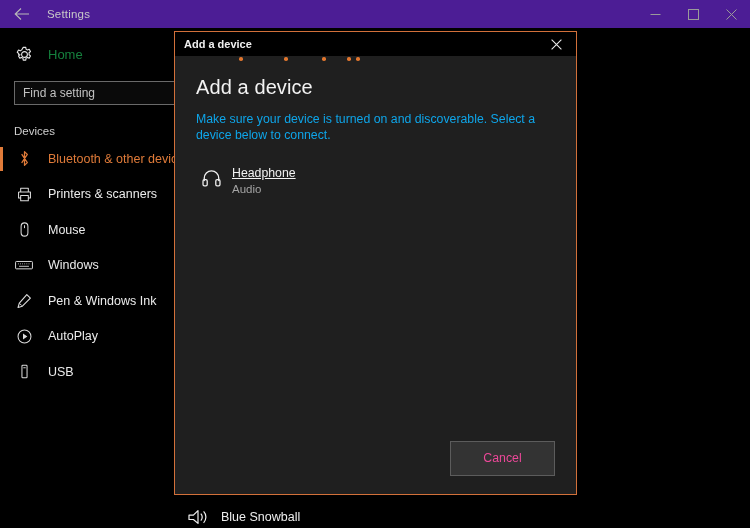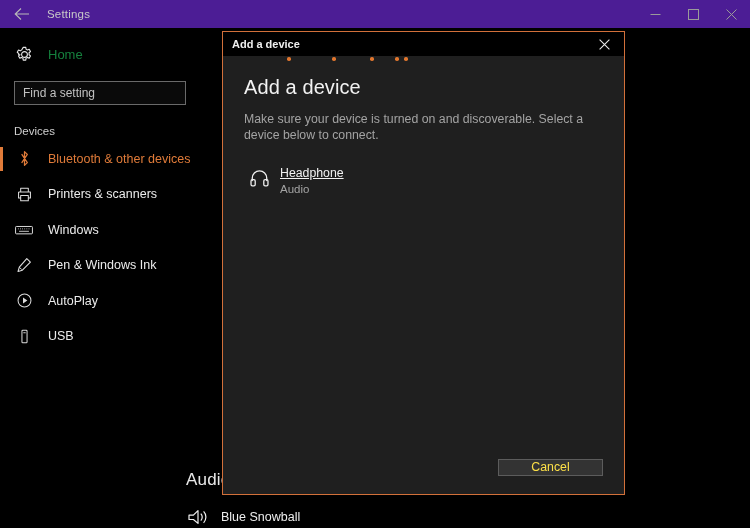--- a/index.html
+++ b/index.html
@@ -166,21 +166,20 @@
   
   #dialog {
     position: absolute;
     left: 174px; top: 31px;
     width: 403px;
     height: 464px;
     background: #1f1f1f;
     border: 1px solid #d2703a;
     display: flex;
     flex-direction: column;
-    margin-left: 48px;
   }
   #dlg-titlebar {
     position: relative;
     height: 24px;
     background: #000000;
     display: flex;
     align-items: center;
     flex: 0 0 24px;
   }
   #dlg-title {
@@ -221,21 +220,21 @@
   #dlg-heading {
     font-size: 20px;
     color: #f2f2f2;
     font-weight: normal;
     letter-spacing: .1px;
   }
   #dlg-desc {
     margin-top: 13px;
     font-size: 12.3px;
     line-height: 15.5px;
-    color: #a3a3a3;
+    color: #0ea5e9;
     max-width: 372px;
   }
 
   #device-list { margin-top: 19px; }
   .device-row {
     display: flex;
     align-items: flex-start;
     padding: 3px 4px 3px 2px;
   }
   .device-row .ico {
@@ -260,24 +259,24 @@
   }
 
   #dlg-footer {
     flex: 0 0 auto;
     padding: 0 21px 18px 21px;
     display: flex;
     justify-content: flex-end;
   }
   #cancel-btn {
     width: 105px;
-    height: 17px;
+    height: 35px;
     background: #333333;
     border: 1px solid #5c5c5c;
-    color: #fde047;
+    color: #ec4899;
     font-size: 12.3px;
     font-family: "Liberation Sans", sans-serif;
     cursor: pointer;
     line-height: 1;
   }
 </style>
 </head>
 <body>
 
 <div id="screen">
@@ -338,20 +337,29 @@
 
     <div class="nav-item">
       <span class="ico">
         <svg width="17" height="17" viewBox="0 0 20 20">
           <path fill="none" stroke="currentColor" stroke-width="1.2" stroke-linejoin="round" d="M5.5 7V2.6h9V7 M3 7h14v7h-2.5 M5.5 14H3V7 M5.5 11.2h9v6.2h-9z"></path>
         </svg>
       </span>
       <span class="lbl">Printers &amp; scanners</span>
     </div>
 
+    <div class="nav-item">
+      <span class="ico">
+        <svg width="17" height="17" viewBox="0 0 20 20">
+          <rect x="6" y="2.2" width="8" height="15.6" rx="4" fill="none" stroke="currentColor" stroke-width="1.2"></rect>
+          <path d="M10 5 V8.4" fill="none" stroke="currentColor" stroke-width="1.2"></path>
+        </svg>
+      </span>
+      <span class="lbl">Mouse</span>
+    </div>
 
     <div class="nav-item">
       <span class="ico">
         <svg width="18" height="14" viewBox="0 0 22 14">
           <rect x="0.7" y="2.7" width="20.6" height="9" rx="1" fill="none" stroke="currentColor" stroke-width="1.2"></rect>
           <path d="M3.6 5.6h1M6.2 5.6h1M8.8 5.6h1M11.4 5.6h1M14 5.6h1M16.6 5.6h1M5 8.6h12" stroke="currentColor" stroke-width="1.1" fill="none"></path>
         </svg>
       </span>
       <span class="lbl">Windows</span>
     </div>

